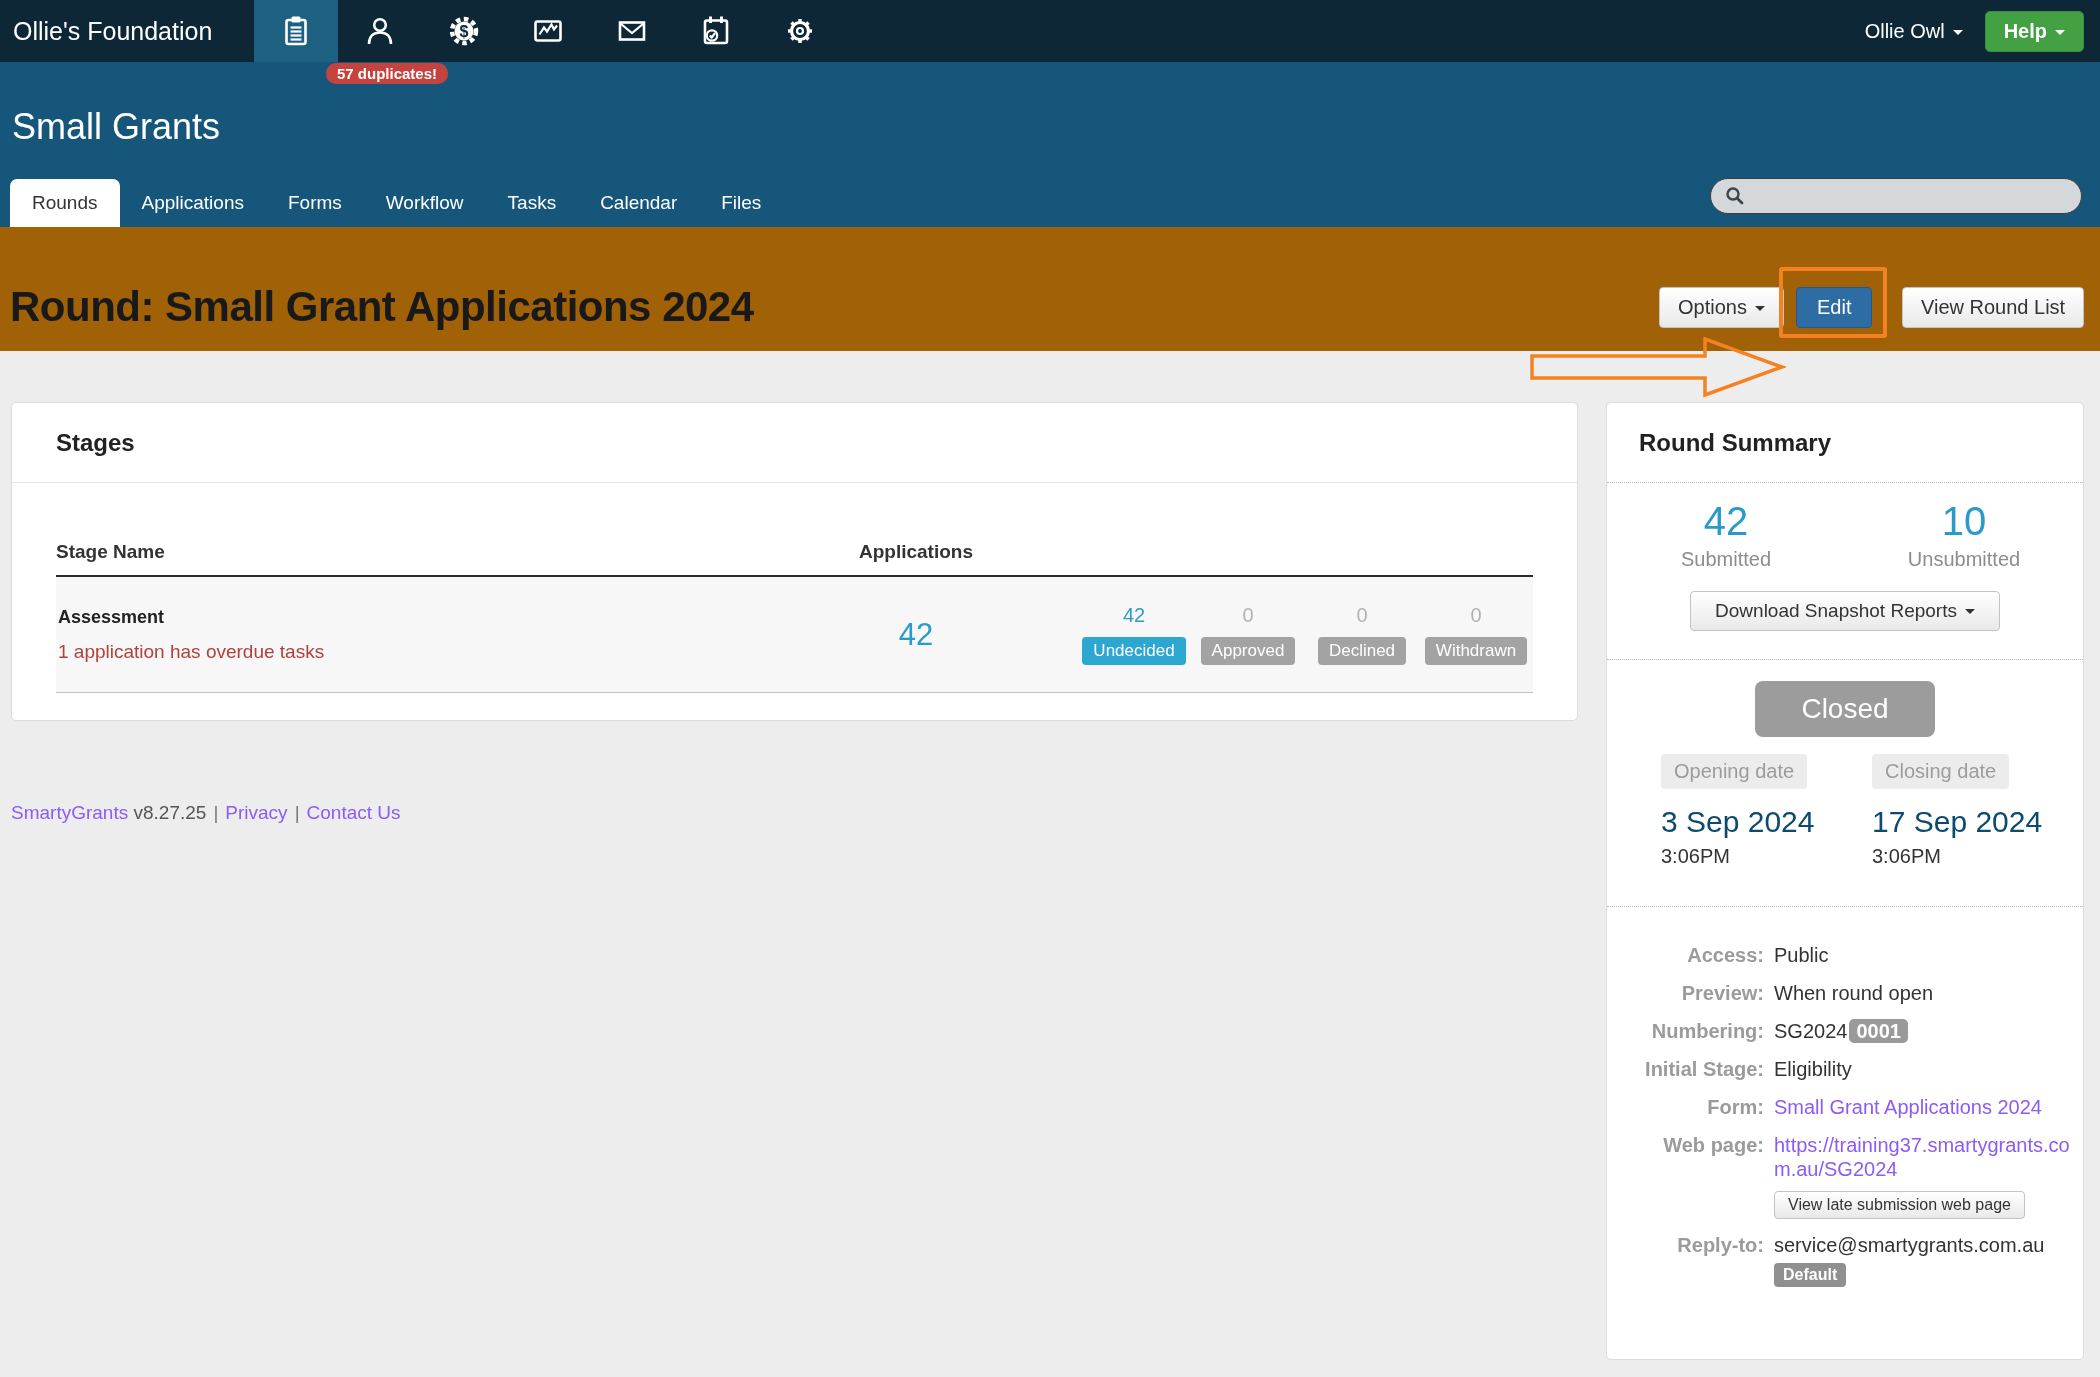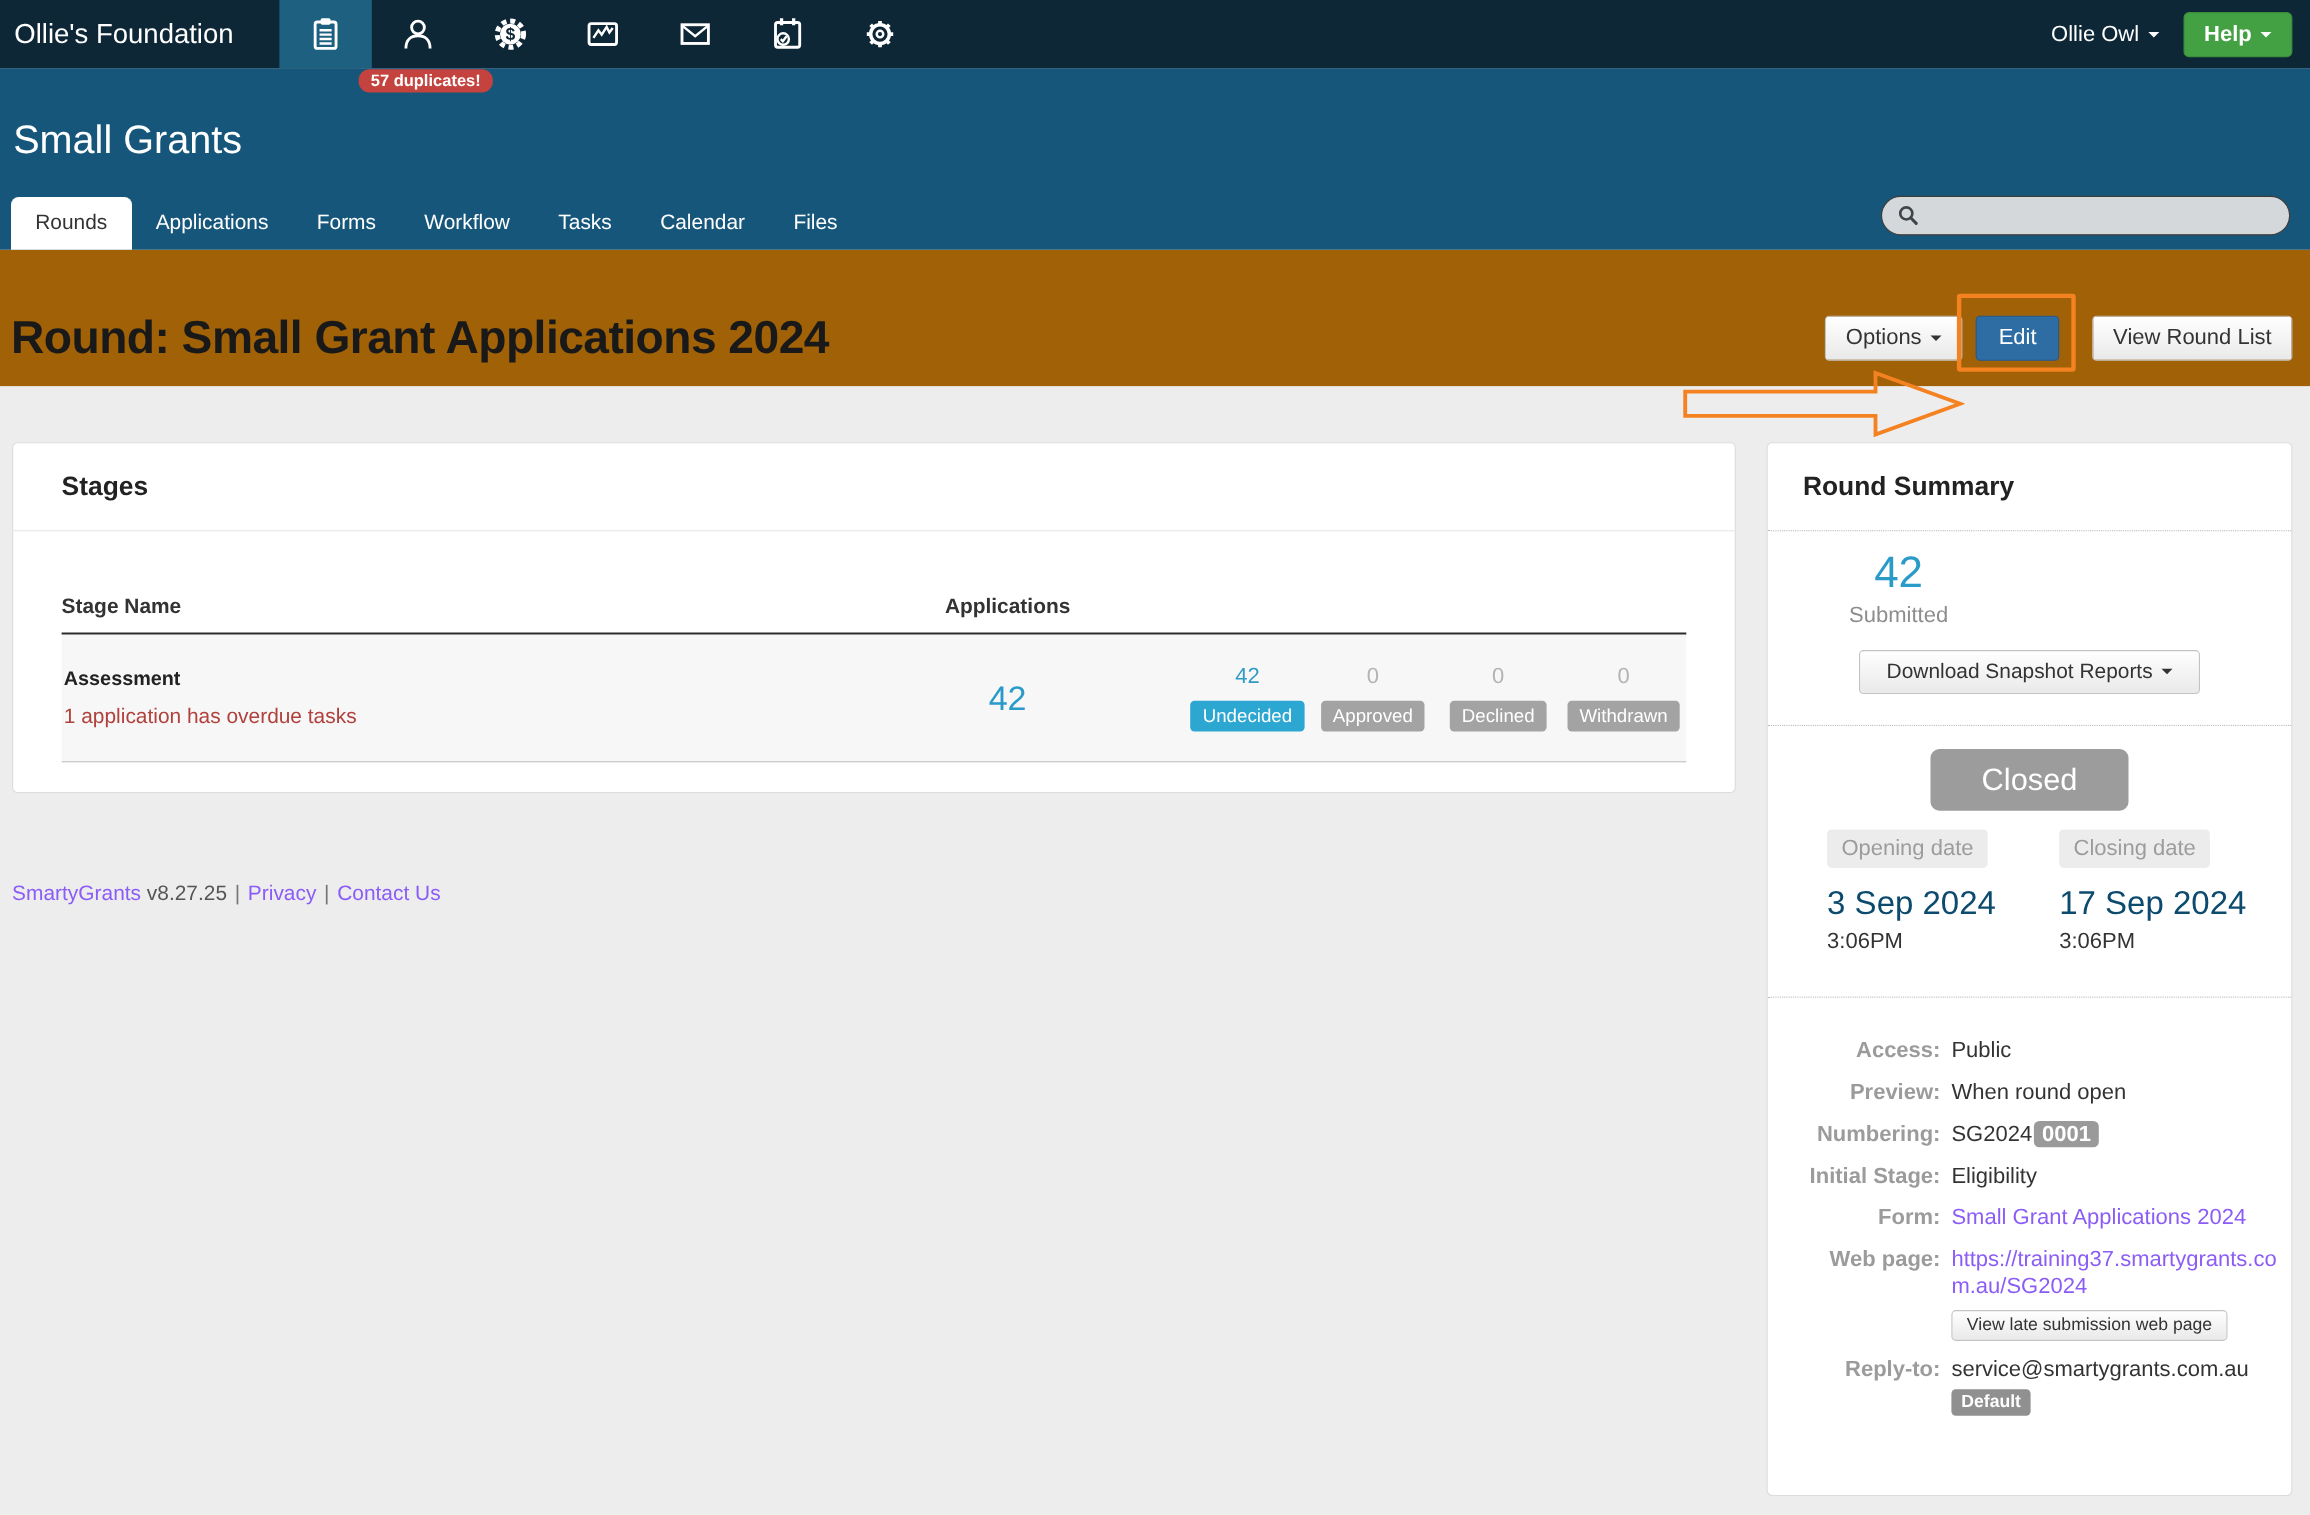--- a/index.html
+++ b/index.html
@@ -298,20 +298,24 @@
 
 <div class="card summary-card">
   <div class="card-head">Round Summary</div>
 
   <div class="rs-stats-wrap">
     <div class="rs-stats">
       <div class="rs-stat">
         <div class="rs-stat-val">42</div>
         <div class="rs-stat-label">Submitted</div>
       </div>
+      <div class="rs-stat">
+        <div class="rs-stat-val">10</div>
+        <div class="rs-stat-label">Unsubmitted</div>
+      </div>
     </div>
     <div class="rs-download">
       <button class="btn"><span>Download Snapshot Reports</span><span class="caret"></span></button>
     </div>
   </div>
 
   <div class="rs-dates-wrap">
     <span class="rs-closed">Closed</span>
     <div class="rs-datecols">
       <div class="rs-datecol">

